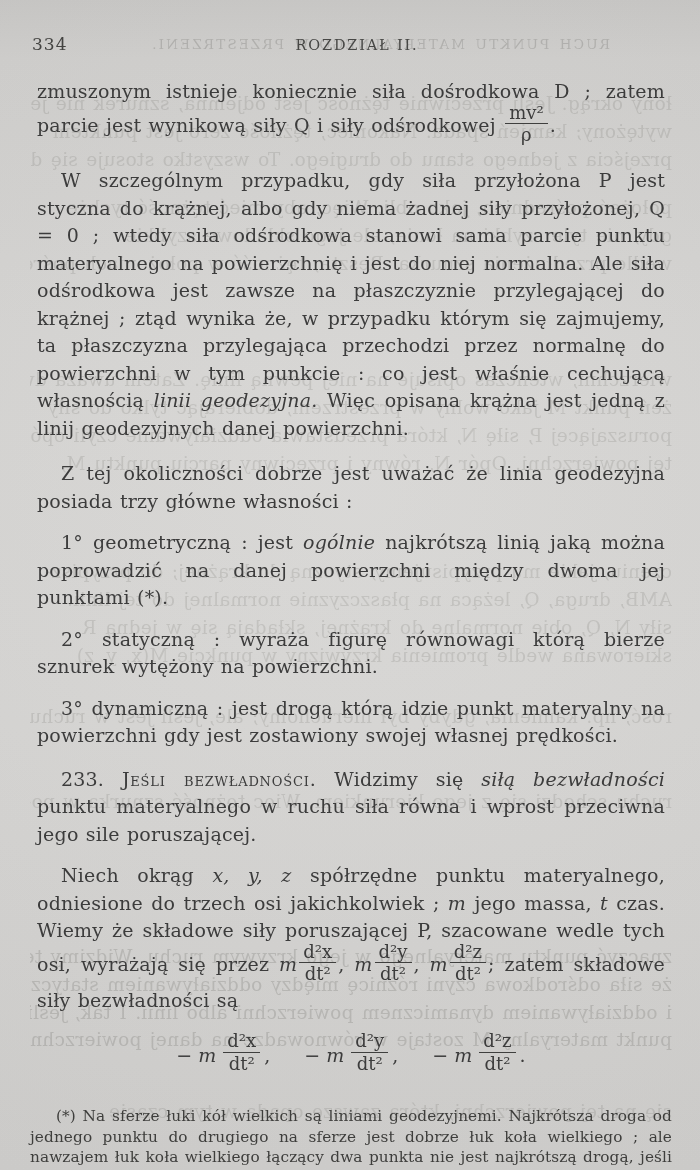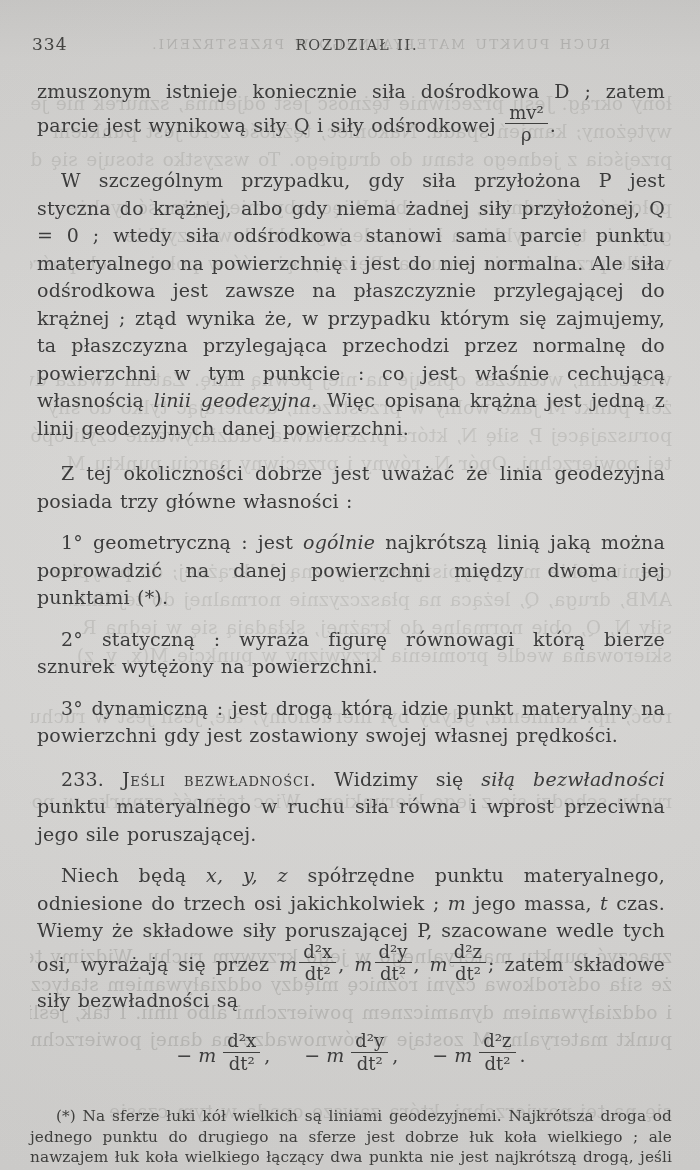--- a/index.html
+++ b/index.html
@@ -135,21 +135,21 @@
 
     <p class="body sec">
       <span>233.</span>
       <span class="sc">Jeśli bezwładności.</span>
       <span>Widzimy się</span>
       <span class="it">siłą bezwładności</span>
       <span>punktu materyalnego w ruchu siła równa i wprost przeciwna jego sile poruszającej.</span>
     </p>
 
     <p class="body">
-      <span>Niech będą</span>
+      <span>Niech okrąg</span>
       <span class="it">x, y, z</span>
       <span>spółrzędne punktu materyalnego, odniesione do trzech osi jakichkolwiek ;</span>
       <span class="it">m</span>
       <span>jego massa,</span>
       <span class="it">t</span>
       <span>czas. Wiemy że składowe siły poruszającej P, szacowane wedle tych osi, wyrażają się przez</span>
       <span class="it">m</span><span class="frac"><span class="fnum">d²x</span><span class="fden">dt²</span></span><span>,</span>
       <span class="it">m</span><span class="frac"><span class="fnum">d²y</span><span class="fden">dt²</span></span><span>,</span>
       <span class="it">m</span><span class="frac"><span class="fnum">d²z</span><span class="fden">dt²</span></span><span>; zatem składowe siły bezwładności są</span>
     </p>

